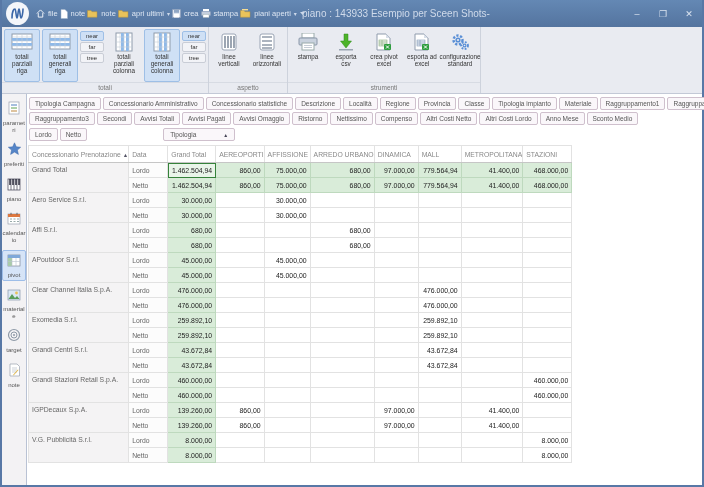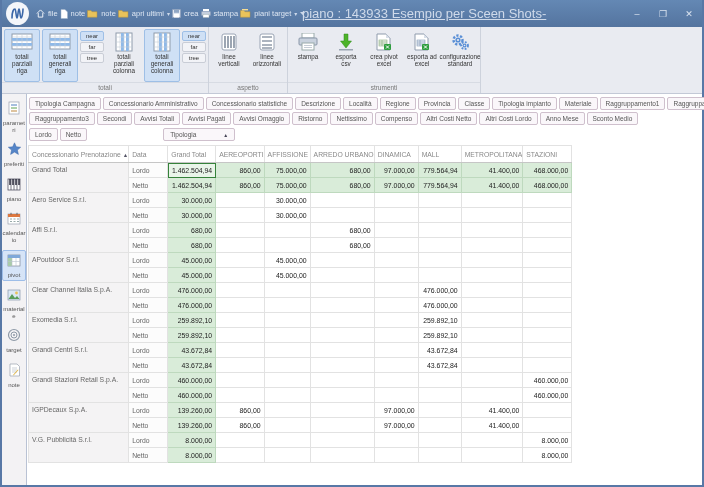--- a/index.html
+++ b/index.html
@@ -10,21 +10,21 @@
 
   
   .titlebar { height:27px; background:linear-gradient(#6488b4,#54749f); color:#dde6f2;
     display:flex; align-items:center; font-size:7.5px; position:relative; flex:0 0 27px; }
   .logo { position:absolute; left:4px; top:2px; width:23px; height:23px; border-radius:50%;
     background:#f4f6fa; z-index:5; display:flex; align-items:center; justify-content:center; }
   .menu { display:flex; align-items:center; gap:2px; margin-left:34px; }
   .mitem { display:flex; align-items:center; gap:3px; cursor:default; }
   .micon svg { display:block; }
   .mcaret { font-size:6px; color:#cdd9ea; }
-  .wtitle { position:absolute; left:300px; color:#cfdaea; font-size:13px;text-decoration:underline; }
+  .wtitle { position:absolute; left:300px; color:#cfdaea; font-size:10px; }
   .wbtns { margin-left:auto; display:flex; height:100%; }
   .wbtn { width:26px; display:flex; align-items:center; justify-content:center;
     color:#dbe4f0; font-size:9px; }
 
   
   .ribbon { height:67px; background:#e9ebf1; border-bottom:1px solid #c3c9d6;
     display:flex; align-items:stretch; flex:0 0 67px; }
   .rgroup { display:flex; flex-direction:column; border-right:1px solid #cdd2dc; }
   .rbtns { flex:1; display:flex; align-items:stretch; padding:2px 1px 0 1px; }
   .rbtn { width:36px; display:flex; flex-direction:column; align-items:center;
@@ -145,21 +145,21 @@
           </span>
           <span class="mlabel">stampa</span>
         </div>
         <div class="mitem">
           <span class="micon">
             <svg width="11" height="9" viewBox="0 0 11 9">
               <path d="M.5 1.5 h3.5 l1 1.2 h5 v5.5 h-9.5 z" fill="#e9c35b" stroke="#b8933a" stroke-width=".5"></path>
               <rect x="2" y="0" width="6" height="1.4" fill="#f4dc94"></rect>
             </svg>
           </span>
-          <span class="mlabel">piani target</span>
+          <span class="mlabel">piani aperti</span>
           <span class="mcaret">▾</span>
         </div>
         <div class="mitem">
           <span class="micon">
             <svg width="7" height="5" viewBox="0 0 7 5">
               <path d="M1 1 L3.5 4 L6 1 z" fill="#cdd9ea"></path>
             </svg>
           </span>
         </div>
       </div>

